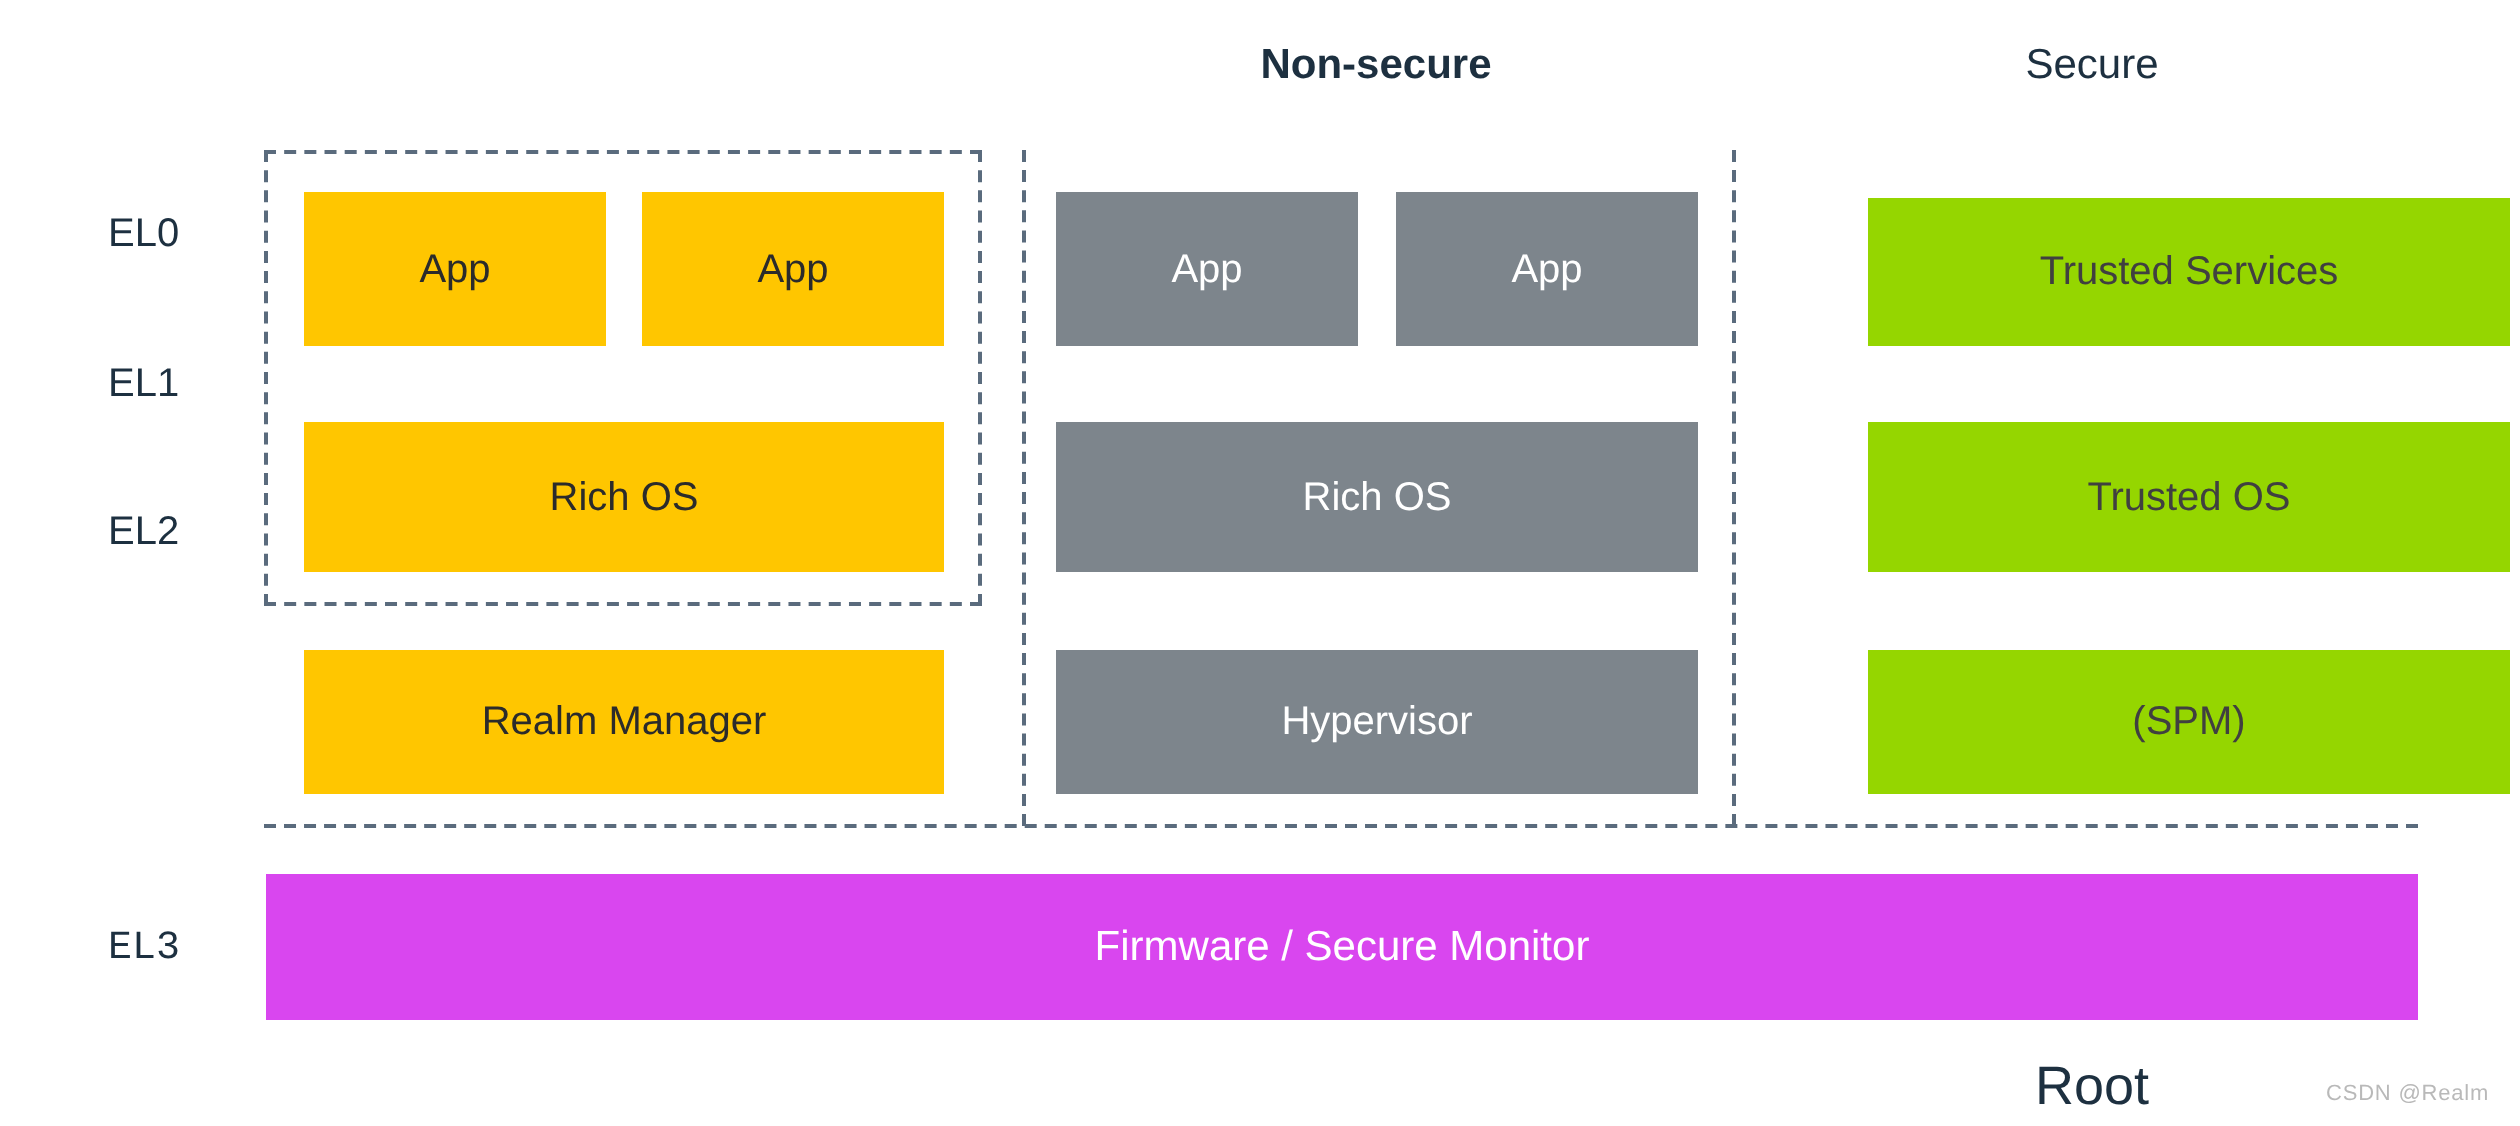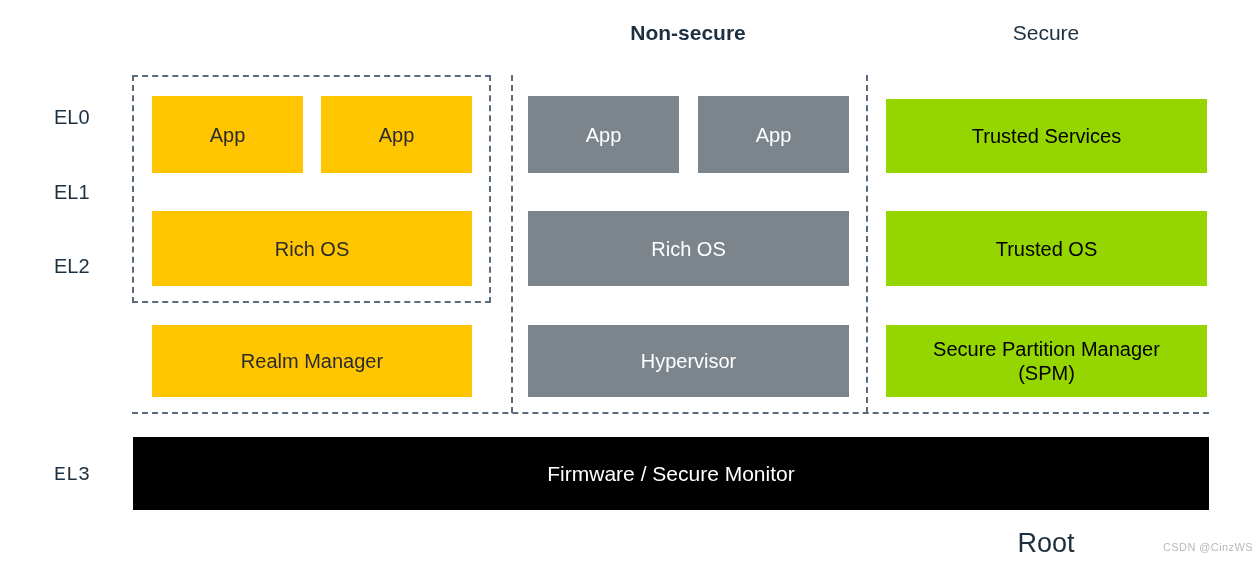--- a/index.html
+++ b/index.html
@@ -62,22 +62,22 @@
     display: flex;
     align-items: center;
     justify-content: center;
     text-align: center;
     font-size: 20px;
     line-height: 1.2;
     padding: 18px 6px;
   }
   .block.realm   { background: #ffc600; color: #2b2b2b; }
   .block.nonsec  { background: #7d858c; color: #ffffff; }
-  .block.secure  { background: #95d600; color: #000000; }
-  .block.root    { background: #000000; color: #ffffff; font-size: 21px; }
+  .block.secure  { background: #95d600; color: #404040; margin-left: 48px; }
+  .block.root    { background: #d946ef; color: #ffffff; font-size: 21px; }
 
   
   .root-label {
     position: absolute;
     font-size: 27px;
     color: #1d3040;
     line-height: 1;
     white-space: nowrap;
     text-align: center;
   }
@@ -117,23 +117,22 @@
   <div class="block realm" style="left:152px; top:325px; width:320px; height:72px;">Realm Manager</div>
 
   <div class="block nonsec" style="left:528px; top:96px; width:151px; height:77px;">App</div>
   <div class="block nonsec" style="left:698px; top:96px; width:151px; height:77px;">App</div>
   <div class="block nonsec" style="left:528px; top:211px; width:321px; height:75px;">Rich OS</div>
   <div class="block nonsec" style="left:528px; top:325px; width:321px; height:72px;">Hypervisor</div>
 
   <div class="block secure" style="left:886px; top:99px; width:321px; height:74px;">Trusted Services</div>
   <div class="block secure" style="left:886px; top:211px; width:321px; height:75px;">Trusted OS</div>
   <div class="block secure" style="left:886px; top:325px; width:321px; height:72px; flex-direction:column;">
-    <span>Secure Partition Manager</span>
     <span>(SPM)</span>
   </div>
 
   <div class="block root" style="left:133px; top:437px; width:1076px; height:73px;">Firmware / Secure Monitor</div>
 
   <div class="root-label" style="left:946px; top:530px; width:200px;">Root</div>
 
-  <div class="watermark" style="left:1163px; top:542px;">CSDN @CinzWS</div>
+  <div class="watermark" style="left:1163px; top:542px;">CSDN @Realm</div>
 
 </div>
 
 </body></html>

